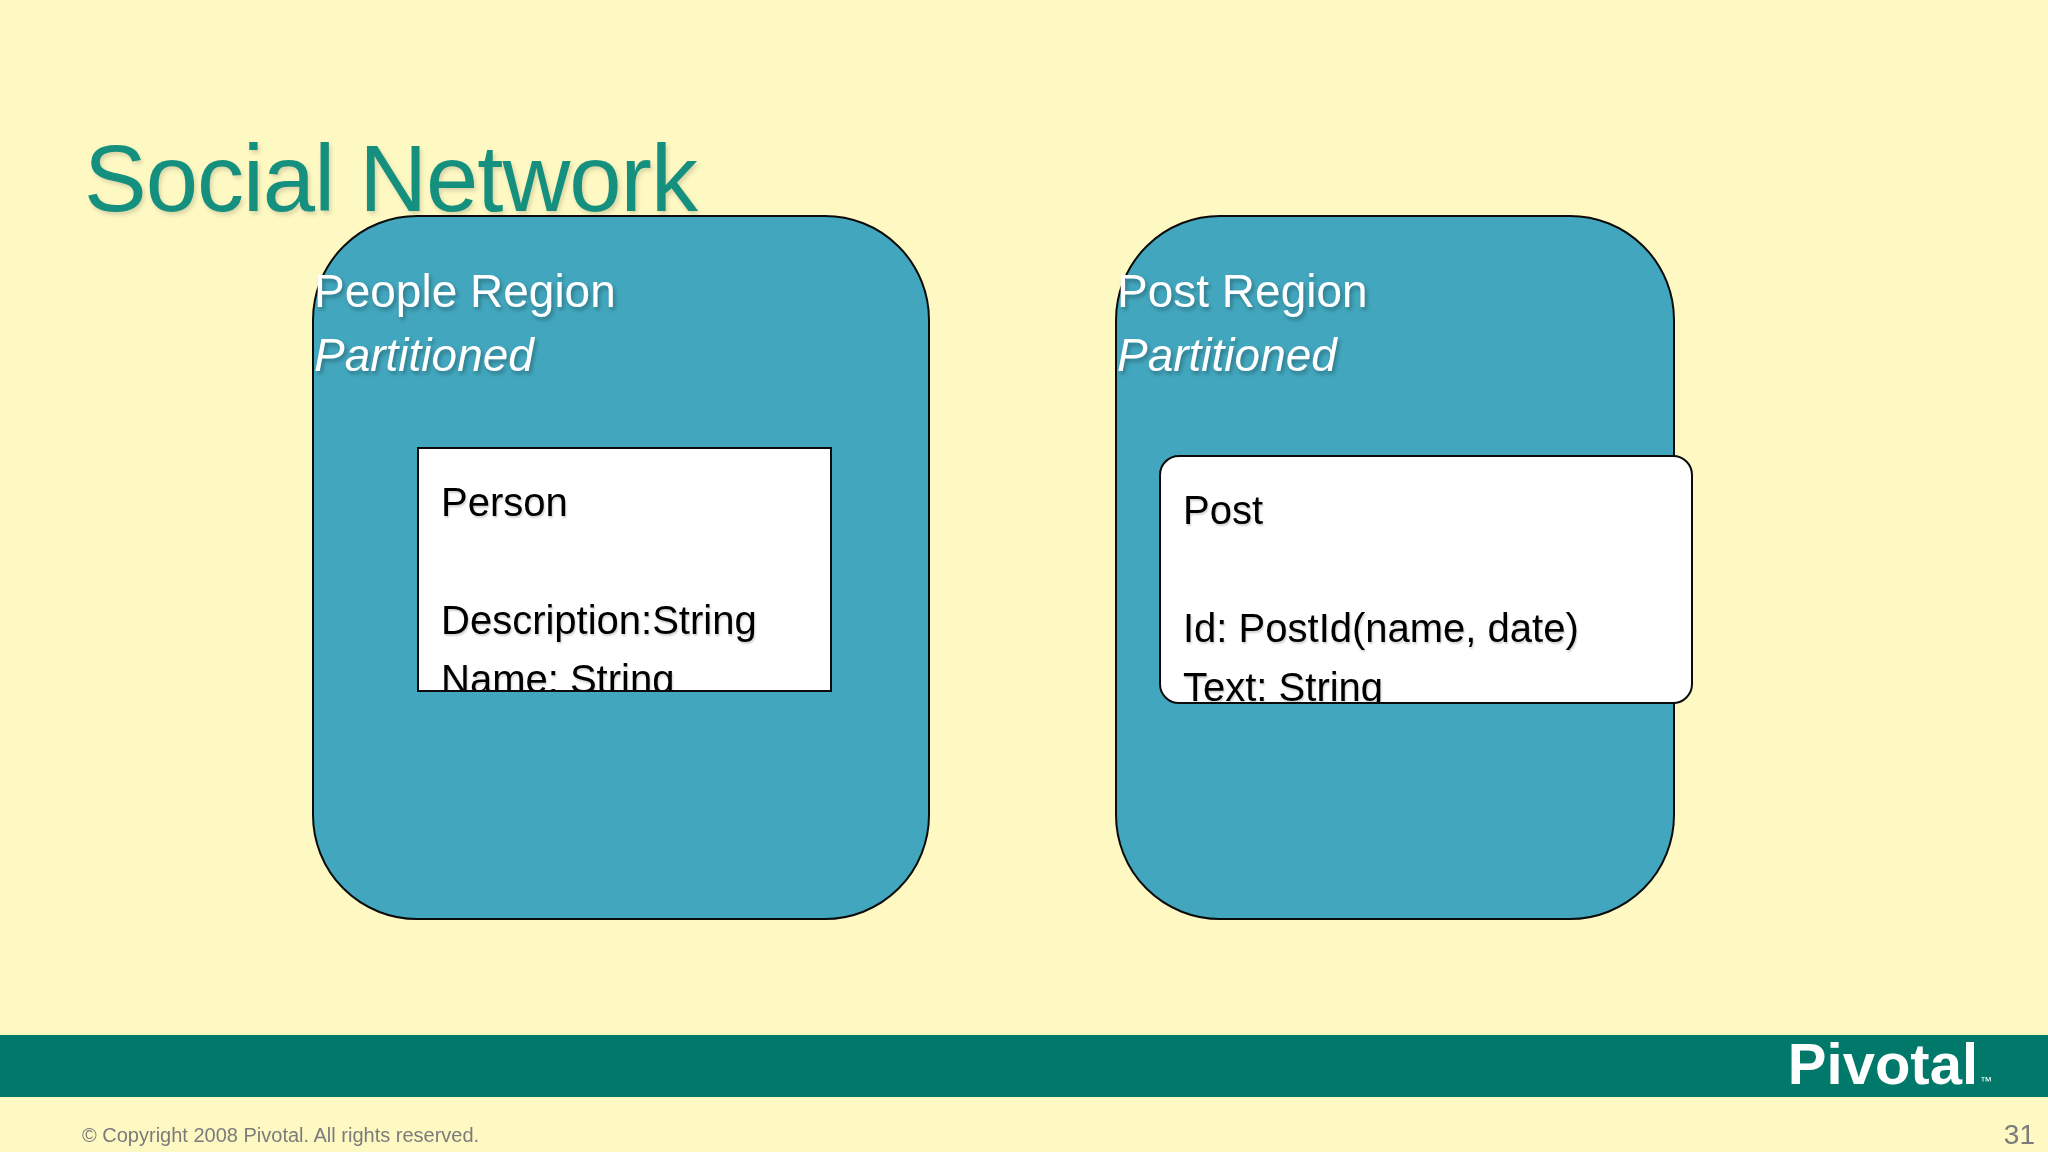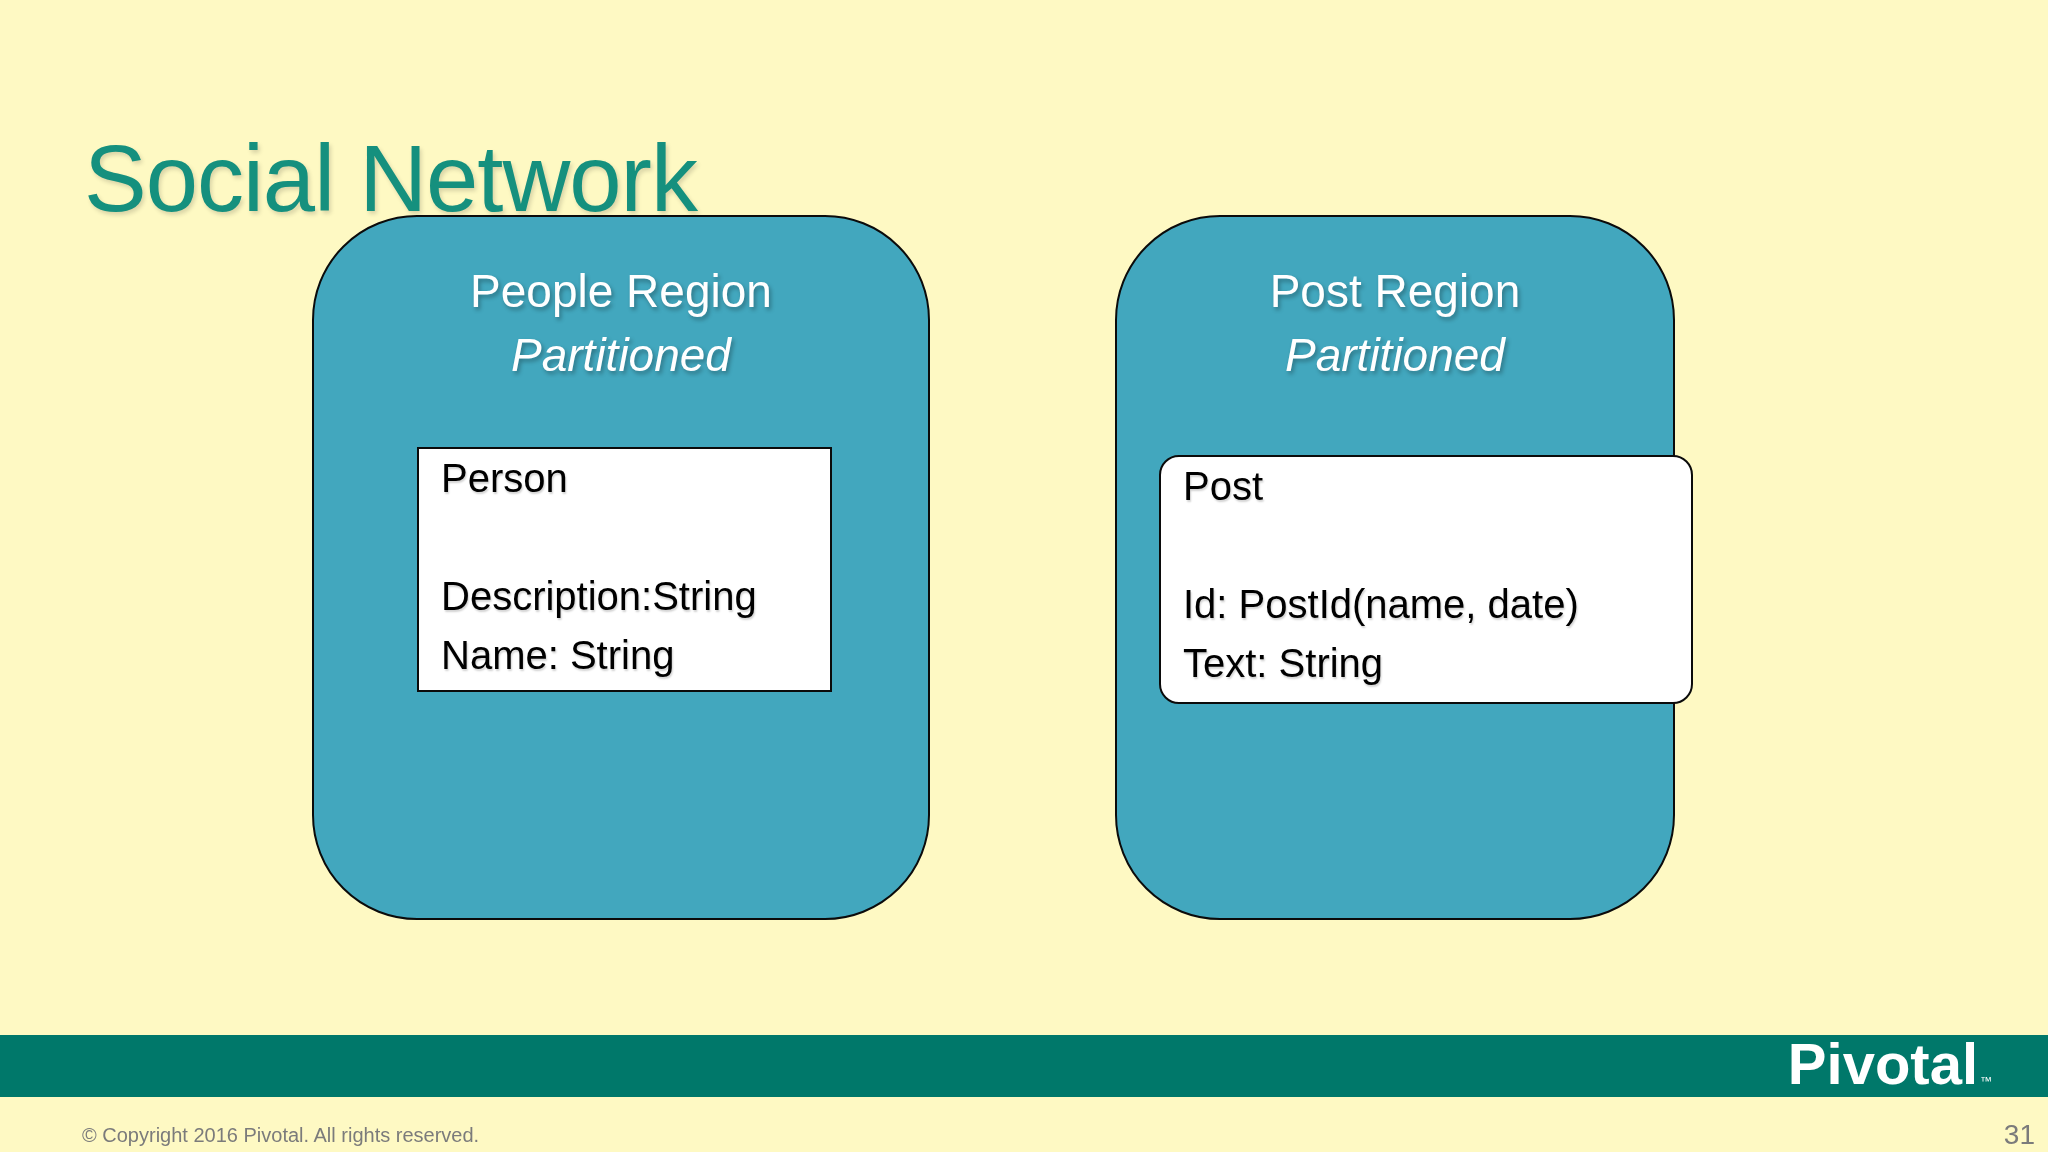--- a/index.html
+++ b/index.html
@@ -32,36 +32,35 @@
     height: 705px;
     background: var(--region-fill, #42A7BE);
     border: 2px solid var(--region-border, #0B0B0B);
     border-radius: 105px;
     box-sizing: border-box;
   }
   .region-people { left: 312px; width: 618px; }
   .region-post   { left: 1115px; width: 560px; }
   .region-header {
     margin-top: 42px;
-    text-align: center;
     color: var(--region-text, #FFFFFF);
     font-size: 46px;
     line-height: 64px;
     text-shadow: 2px 3px 4px rgba(0,0,0,0.30);
   }
   .region-subtitle { font-style: italic; }
   .entity {
     position: absolute;
     background: var(--entity-bg, #FFFFFF);
     border: 2px solid var(--entity-border, #0B0B0B);
     box-sizing: border-box;
     color: var(--entity-text, #000000);
     font-size: 40px;
     line-height: 59px;
-    padding: 0 0 0 22px;
+    padding: 24px 0 0 22px;
     text-shadow: 1px 2px 2px rgba(0,0,0,0.18);
     overflow: hidden;
     white-space: nowrap;
   }
   .entity-person { left: 103px; top: 230px; width: 415px; height: 245px; }
   .entity-post   { left: 42px;  top: 238px; width: 534px; height: 249px; border-radius: 20px; }
   .entity-spacer { height: 59px; }
   .footer-bar {
     position: absolute;
     left: 0;
@@ -137,16 +136,16 @@
     </div>
   </section>
 
   <footer class="footer-bar">
     <div class="logo">
       <span>Pivotal</span>
       <span class="tm">™</span>
     </div>
   </footer>
 
-  <div class="copyright">© Copyright 2016 Pivotal. All rights reserved.</div>
+  <div class="copyright">© Copyright 2008 Pivotal. All rights reserved.</div>
   <div class="page-number">31</div>
 
 </div>
 
 </body></html>

